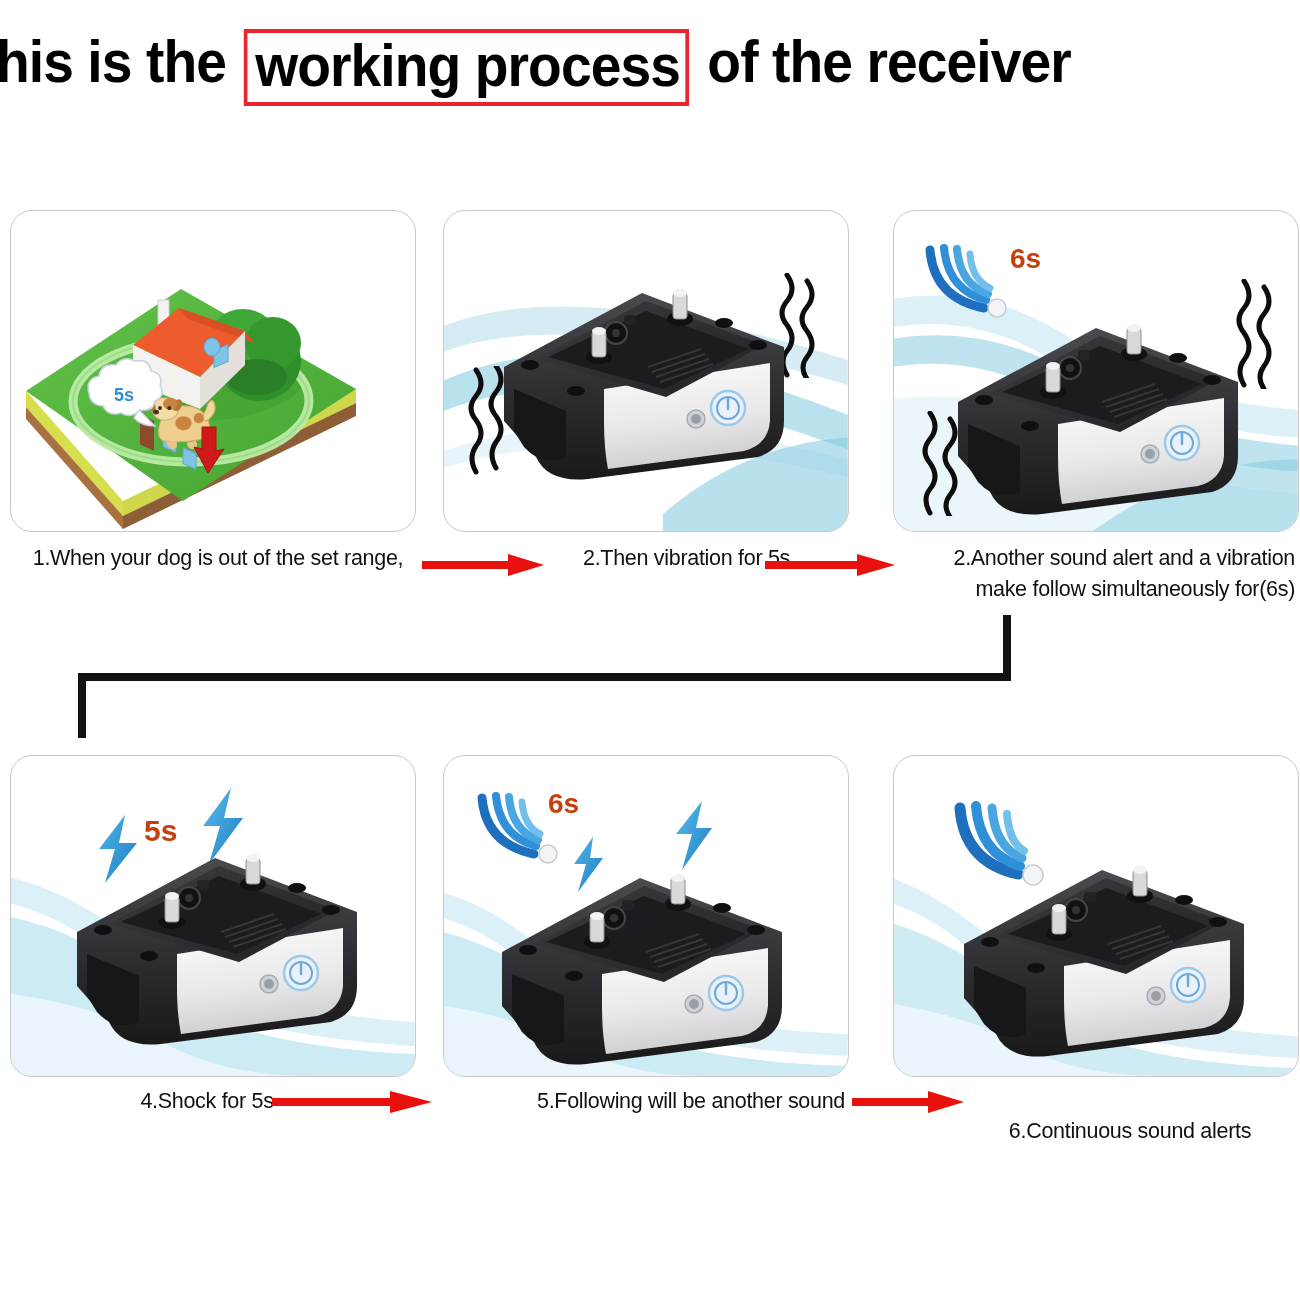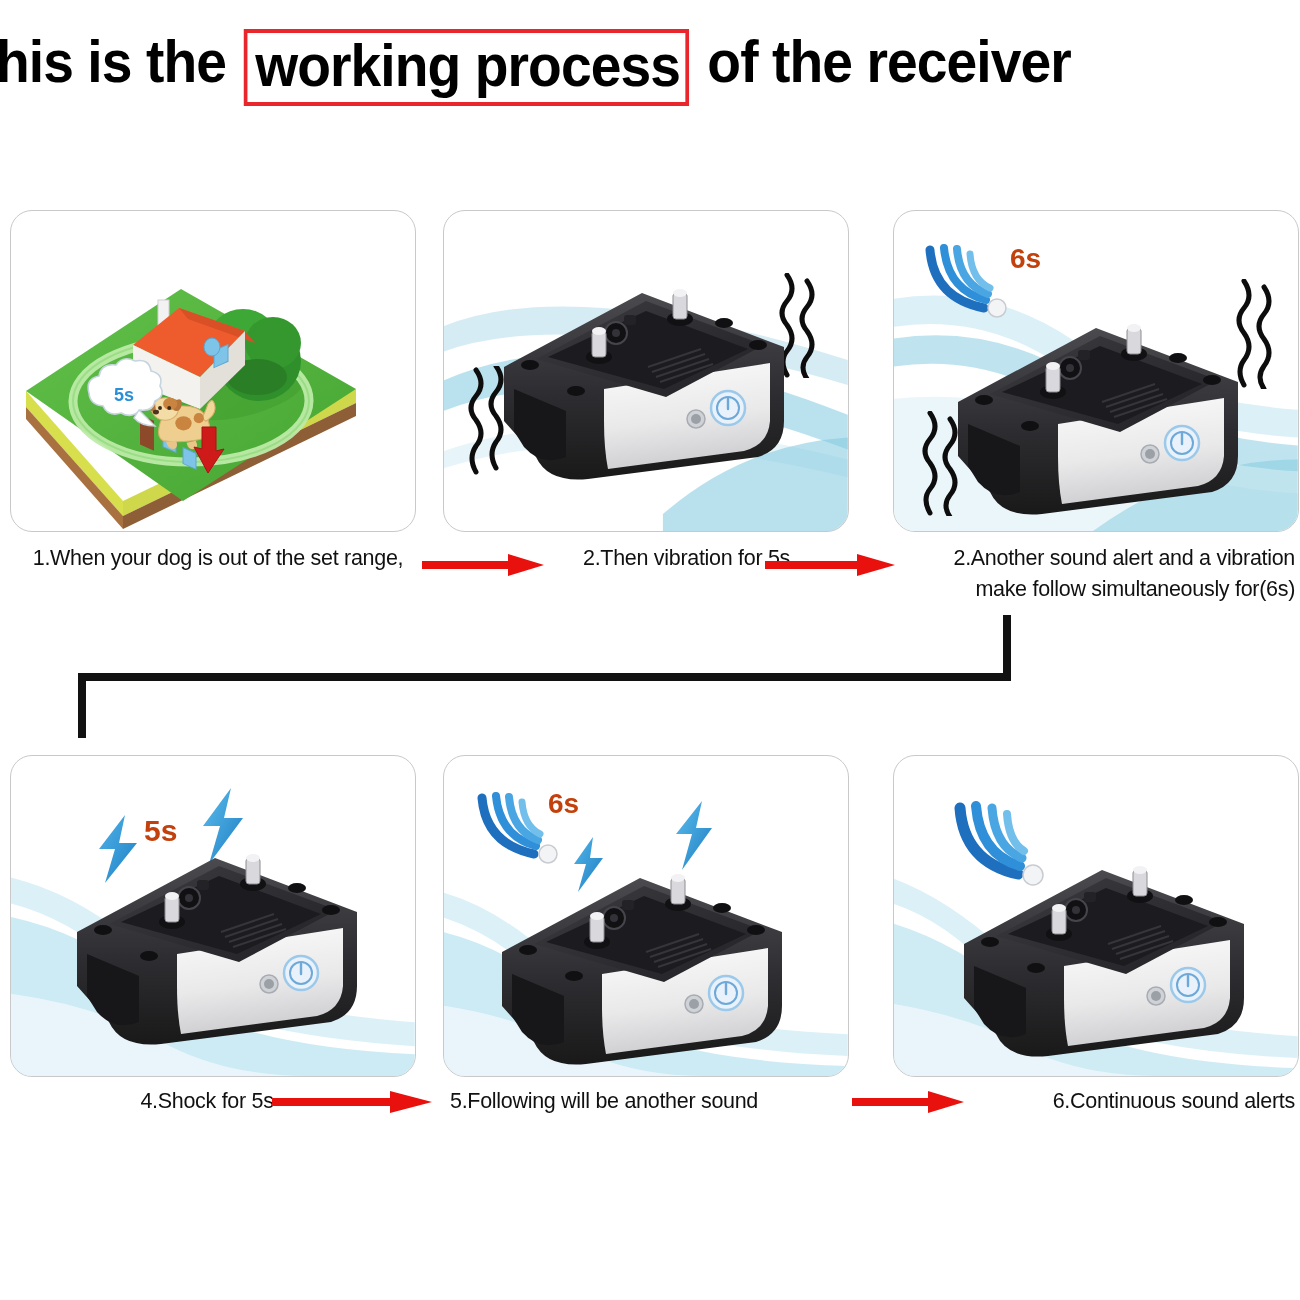--- a/index.html
+++ b/index.html
@@ -74,22 +74,22 @@
     font-size: 21.5px;
     color: #111111;
     line-height: 1.42;
     font-family: "Liberation Sans", sans-serif;
     letter-spacing: -0.3px;
   }
   #cap-1 { left: 8px;  top: 543px; width: 420px; text-align: center; }
   #cap-2 { left: 535px; top: 543px; width: 300px; text-align: left; margin-left: 48px; }
   #cap-3 { left: 900px; top: 543px; width: 395px; text-align: right; }
   #cap-4 { left: 72px;  top: 1086px; width: 270px; text-align: center; }
-  #cap-5 { left: 450px; top: 1086px; width: 395px; text-align: left; }
-  #cap-6 { left: 965px; top: 1086px; width: 330px; text-align: right; }
+  #cap-5 { left: 450px; top: 1086px; width: 395px; text-align: right; }
+  #cap-6 { left: 965px; top: 1116px; width: 330px; text-align: center; }
 
   
   .arrow {
     position: absolute;
     height: 30px;
   }
   #arrow-1 { left: 422px; top: 550px; width: 122px; }
   #arrow-2 { left: 765px; top: 550px; width: 130px; }
   #arrow-3 { left: 272px; top: 1087px; width: 160px; }
   #arrow-4 { left: 852px; top: 1087px; width: 112px; }

